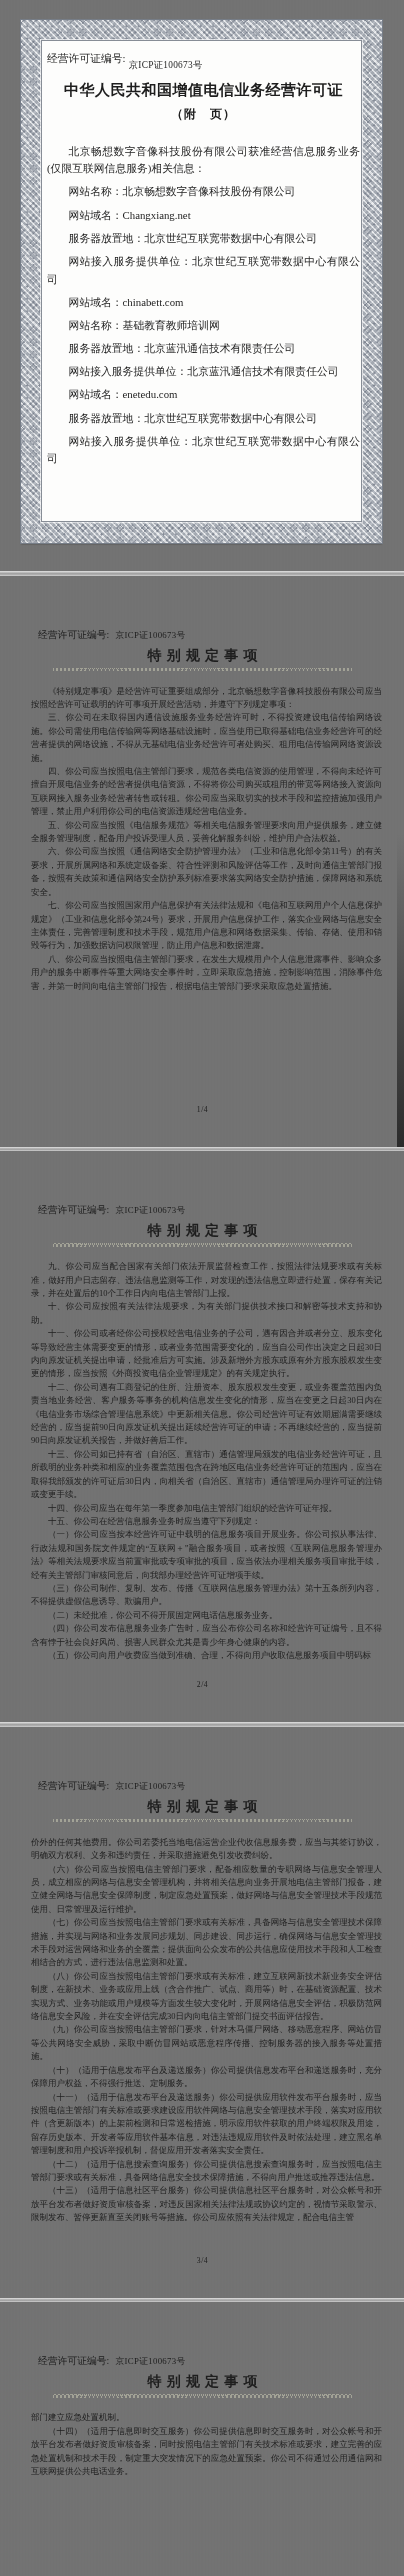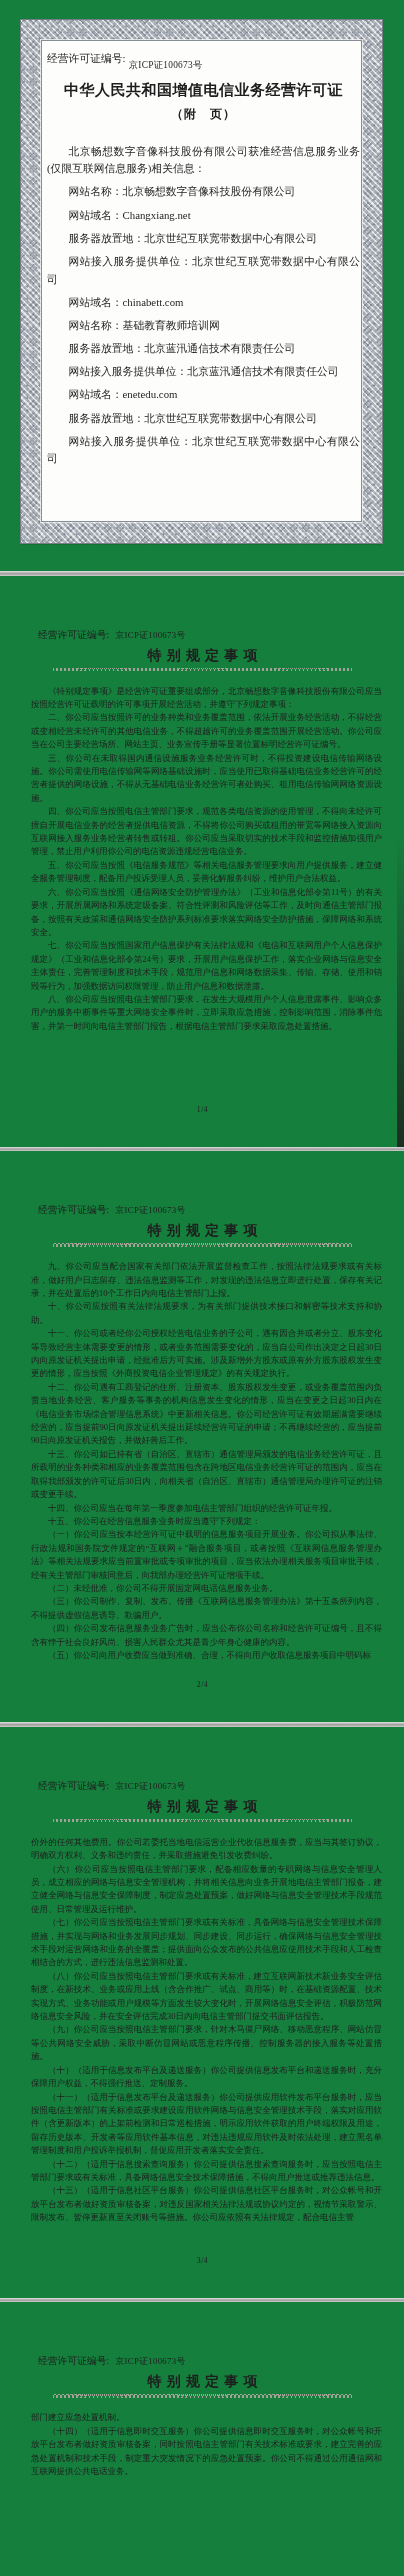--- a/index.html
+++ b/index.html
@@ -1,17 +1,17 @@
 <!DOCTYPE html>
 <html lang="zh" style="font-size:8.2px"><head>
 <meta charset="utf-8">
 <style>
   html,body{margin:0;padding:0;background:#ffffff;}
   .doc{width:405px;font-family:"Liberation Serif","DejaVu Serif",serif;color:#1e1e1e;}
-  .page{position:relative;width:405px;background:#15803d;overflow:hidden;}
+  .page{position:relative;width:405px;background:#737373;overflow:hidden;}
   .page::before{content:"";position:absolute;inset:0;pointer-events:none;
     background:repeating-linear-gradient(90deg,rgba(0,0,0,.012) 0 1.5px,transparent 1.5px 3.1px);}
   .page.cert{height:571px;}
   .page.spec{height:571px;}
   .page.spec.last{height:571px;}
   .gap{height:4.6px;background:linear-gradient(to bottom,#e3e3e3,#9c9c9c 55%,#cfcfcf);}
 
   
   .cert-frame{position:absolute;left:19.6px;right:21.6px;top:18.5px;bottom:27px;z-index:1;
     border:1px solid #767d87;
@@ -90,21 +90,20 @@
 
   <section class="page spec">
     <div class="spec-head">
       <span class="lbl">经营许可证编号:</span>
       <span class="num">京ICP证100673号</span>
     </div>
     <h2 class="spec-title">特别规定事项</h2>
     <div class="wavy"></div>
     <div class="spec-body">
         <p class="">《特别规定事项》是经营许可证重要组成部分，北京畅想数字音像科技股份有限公司应当按照经营许可证载明的许可事项开展经营活动，并遵守下列规定事项：</p>
-        <p class="">二、你公司应当按照许可的业务种类和业务覆盖范围，依法开展业务经营活动，不得经营或变相经营未经许可的其他电信业务，不得超越许可的业务覆盖范围开展经营活动。你公司应当在公司主要经营场所、网站主页、业务宣传手册等显著位置标明经营许可证编号。</p>
         <p class="">三、你公司在未取得国内通信设施服务业务经营许可时，不得投资建设电信传输网络设施。你公司需使用电信传输网等网络基础设施时，应当使用已取得基础电信业务经营许可的经营者提供的网络设施，不得从无基础电信业务经营许可者处购买、租用电信传输网网络资源设施。</p>
         <p class="">四、你公司应当按照电信主管部门要求，规范各类电信资源的使用管理，不得向未经许可擅自开展电信业务的经营者提供电信资源，不得将你公司购买或租用的带宽等网络接入资源向互联网接入服务业务经营者转售或转租。你公司应当采取切实的技术手段和监控措施加强用户管理，禁止用户利用你公司的电信资源违规经营电信业务。</p>
         <p class="">五、你公司应当按照《电信服务规范》等相关电信服务管理要求向用户提供服务，建立健全服务管理制度，配备用户投诉受理人员，妥善化解服务纠纷，维护用户合法权益。</p>
         <p class="">六、你公司应当按照《通信网络安全防护管理办法》（工业和信息化部令第11号）的有关要求，开展所属网络和系统定级备案、符合性评测和风险评估等工作，及时向通信主管部门报备，按照有关政策和通信网络安全防护系列标准要求落实网络安全防护措施，保障网络和系统安全。</p>
         <p class="">七、你公司应当按照国家用户信息保护有关法律法规和《电信和互联网用户个人信息保护规定》（工业和信息化部令第24号）要求，开展用户信息保护工作，落实企业网络与信息安全主体责任，完善管理制度和技术手段，规范用户信息和网络数据采集、传输、存储、使用和销毁等行为，加强数据访问权限管理，防止用户信息和数据泄露。</p>
         <p class="">八、你公司应当按照电信主管部门要求，在发生大规模用户个人信息泄露事件、影响众多用户的服务中断事件等重大网络安全事件时，立即采取应急措施，控制影响范围，消除事件危害，并第一时间向电信主管部门报告，根据电信主管部门要求采取应急处置措施。</p>
       </div>
     <div class="page-footer">1/4</div>
     <div class="edge-shadow"></div>
   </section>
@@ -120,22 +119,22 @@
     <div class="wavy"></div>
     <div class="spec-body">
         <p class="">九、你公司应当配合国家有关部门依法开展监督检查工作，按照法律法规要求或有关标准，做好用户日志留存、违法信息监测等工作，对发现的违法信息立即进行处置，保存有关记录，并在处置后的10个工作日内向电信主管部门上报。</p>
         <p class="">十、你公司应按照有关法律法规要求，为有关部门提供技术接口和解密等技术支持和协助。</p>
         <p class="">十一、你公司或者经你公司授权经营电信业务的子公司，遇有因合并或者分立、股东变化等导致经营主体需要变更的情形，或者业务范围需要变化的，应当自公司作出决定之日起30日内向原发证机关提出申请，经批准后方可实施。涉及新增外方股东或原有外方股东股权发生变更的情形，应当按照《外商投资电信企业管理规定》的有关规定执行。</p>
         <p class="">十二、你公司遇有工商登记的住所、注册资本、股东股权发生变更，或业务覆盖范围内负责当地业务经营、客户服务等事务的机构信息发生变化的情形，应当在变更之日起30日内在《电信业务市场综合管理信息系统》中更新相关信息。你公司经营许可证有效期届满需要继续经营的，应当提前90日向原发证机关提出延续经营许可证的申请；不再继续经营的，应当提前90日向原发证机关报告，并做好善后工作。</p>
         <p class="">十三、你公司如已持有省（自治区、直辖市）通信管理局颁发的电信业务经营许可证，且所载明的业务种类和相应的业务覆盖范围包含在跨地区电信业务经营许可证的范围内，应当在取得我部颁发的许可证后30日内，向相关省（自治区、直辖市）通信管理局办理许可证的注销或变更手续。</p>
         <p class="">十四、你公司应当在每年第一季度参加电信主管部门组织的经营许可证年报。</p>
         <p class="">十五、你公司在经营信息服务业务时应当遵守下列规定：</p>
         <p class="">（一）你公司应当按本经营许可证中载明的信息服务项目开展业务。你公司拟从事法律、行政法规和国务院文件规定的“互联网＋”融合服务项目，或者按照《互联网信息服务管理办法》等相关法规要求应当前置审批或专项审批的项目，应当依法办理相关服务项目审批手续，经有关主管部门审核同意后，向我部办理经营许可证增项手续。</p>
+        <p class="">（三）你公司制作、复制、发布、传播《互联网信息服务管理办法》第十五条所列内容，不得提供虚假信息诱导、欺骗用户。</p>
         <p class="">（二）未经批准，你公司不得开展固定网电话信息服务业务。</p>
-        <p class="">（三）你公司制作、复制、发布、传播《互联网信息服务管理办法》第十五条所列内容，不得提供虚假信息诱导、欺骗用户。</p>
         <p class="">（四）你公司发布信息服务业务广告时，应当公布你公司名称和经营许可证编号，且不得含有悖于社会良好风尚、损害人民群众尤其是青少年身心健康的内容。</p>
         <p class="">（五）你公司向用户收费应当做到准确、合理，不得向用户收取信息服务项目中明码标</p>
       </div>
     <div class="page-footer">2/4</div>
   </section>
 
   <div class="gap"></div>
 
   <section class="page spec">
     <div class="spec-head">

